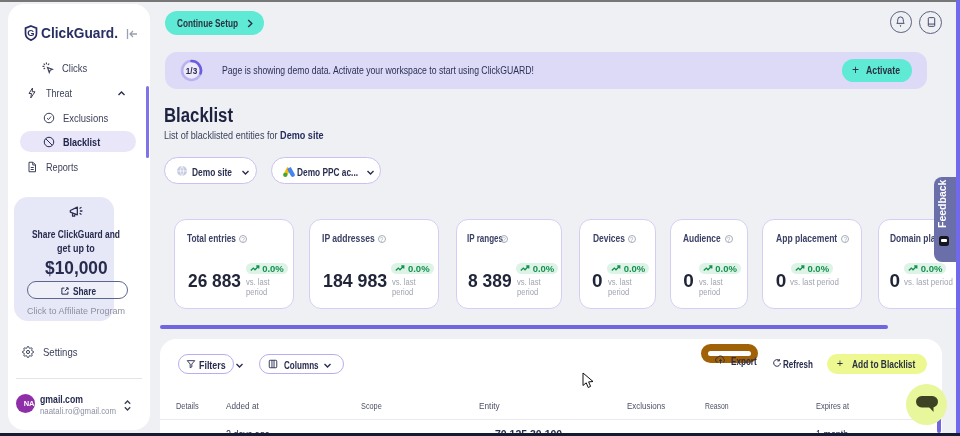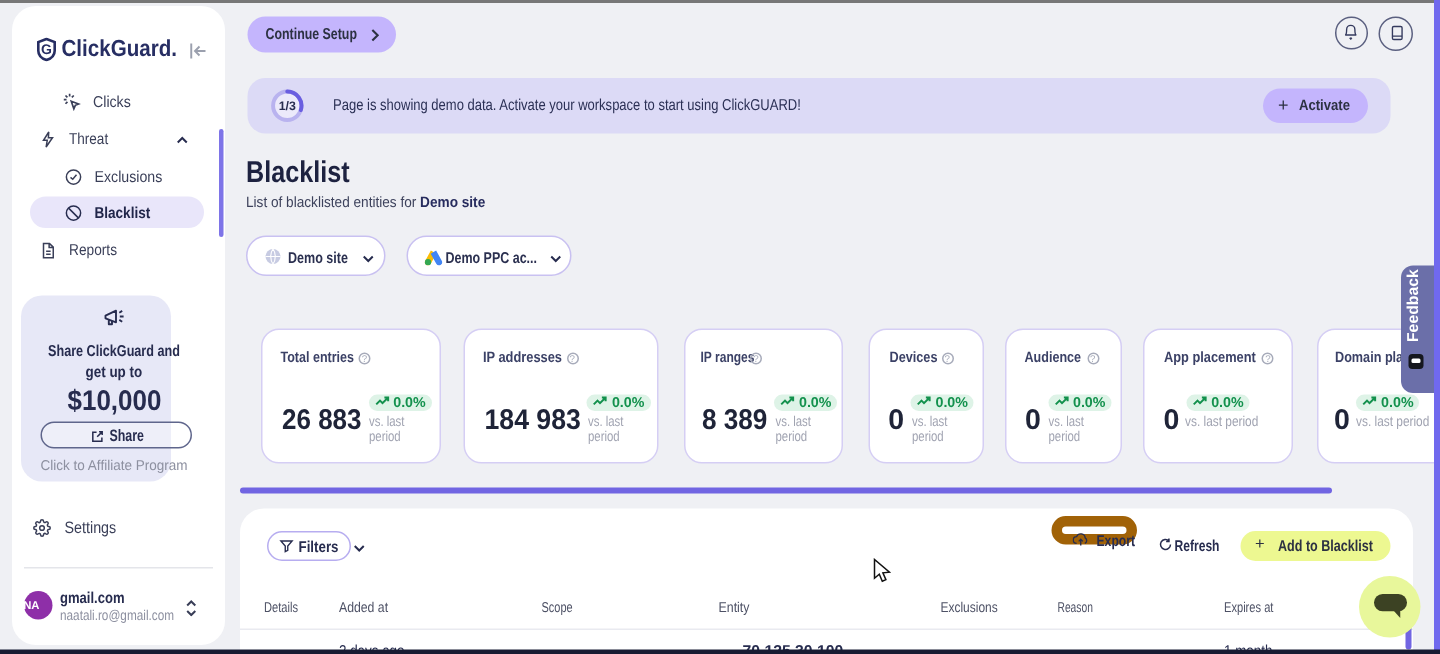--- a/index.html
+++ b/index.html
@@ -11,21 +11,21 @@
 #botline{left:0;top:433px;width:960px;height:3px;background:#171b32;z-index:62}
 #rightbar{left:955.5px;top:0;width:4px;height:436px;background:#7069ee;z-index:61}
 #sidebar{left:8px;top:4px;width:142px;height:426px;background:#fff;border-radius:16px;z-index:5}
 .nav-item{position:absolute;font-size:10.5px;color:#3a3f58;line-height:12px}
 .card{position:absolute;top:219px;height:90px;background:#fff;border:1px solid #d5cef4;border-radius:12px}
 .title{position:absolute;left:13px;top:233px;font-size:10px;font-weight:bold;color:#3b4166;line-height:11px}
 .num{position:absolute;font-size:19px;font-weight:bold;color:#1f2438;line-height:19px;top:270.5px}
 .gpill{position:absolute;top:262.5px;background:#def3e7;color:#13914d;font-size:9.5px;font-weight:bold;border-radius:7px;height:11.5px;line-height:11.5px;padding:0 4px;white-space:nowrap}
 .vslast{position:absolute;top:277px;font-size:9.5px;color:#a0a3b1;line-height:9.8px}
 .qm{position:absolute;width:8px;height:8px;border:1px solid #a7abba;border-radius:50%;color:#a7abba;font-size:6.5px;line-height:7px;text-align:center;font-weight:normal}
-.pill-y{background:#c4b5fd;border-radius:999px}
+.pill-y{background:#5eead4;border-radius:999px}
 .pill-o{background:#fff;border:1px solid #c9c1f1;border-radius:999px}
 .chev{fill:none;stroke:#272c4f;stroke-width:1.8}
 #panel{left:160px;top:339px;width:782px;height:97px;background:#fff;border-radius:16px 16px 0 0;z-index:4}
 .th{position:absolute;top:399.5px;font-size:9.5px;color:#4d5165;z-index:6}
 #feedback{left:934px;top:177px;width:22px;height:85px;background:#6b6fa9;border-radius:8px 0 0 8px;z-index:58}
 </style>
 </head>
 <body>
 <div id="app">
   <div class="abs" id="topline"></div>
@@ -89,21 +89,21 @@
     </div>
 
     <svg width="12" height="12" viewBox="0 0 24 24" style="position:absolute;left:14px;top:342px" fill="none" stroke="#3a3f58" stroke-width="2">
       <circle cx="12" cy="12" r="3.1"></circle>
       <path d="M19.4 15a1.65 1.65 0 0 0 .33 1.82l.06.06a2 2 0 1 1-2.83 2.83l-.06-.06a1.65 1.65 0 0 0-1.82-.33 1.65 1.65 0 0 0-1 1.51V21a2 2 0 1 1-4 0v-.09A1.65 1.65 0 0 0 9 19.4a1.65 1.65 0 0 0-1.82.33l-.06.06a2 2 0 1 1-2.83-2.83l.06-.06a1.65 1.65 0 0 0 .33-1.82 1.65 1.65 0 0 0-1.51-1H3a2 2 0 1 1 0-4h.09A1.65 1.65 0 0 0 4.6 9a1.65 1.65 0 0 0-.33-1.82l-.06-.06a2 2 0 1 1 2.83-2.83l.06.06a1.65 1.65 0 0 0 1.82.33H9a1.65 1.65 0 0 0 1-1.51V3a2 2 0 1 1 4 0v.09a1.65 1.65 0 0 0 1 1.51 1.65 1.65 0 0 0 1.82-.33l.06-.06a2 2 0 1 1 2.83 2.83l-.06.06a1.65 1.65 0 0 0-.33 1.82V9a1.65 1.65 0 0 0 1.51 1H21a2 2 0 1 1 0 4h-.09a1.65 1.65 0 0 0-1.51 1z"></path>
     </svg>
     <span class="abs tx" style="left:35.3px;top:342px;font-size:11px;color:#3a3f58;line-height:12px;transform:scaleX(.868)">Settings</span>
 
     <div class="abs" style="left:8px;top:374px;width:126px;height:1px;background:#e4e5ea"></div>
 
-    <div class="abs" style="left:7.5px;top:390px;width:19px;height:19px;border-radius:50%;background:#8e2fa8;color:#fff;font-size:7.5px;font-weight:bold;text-align:left;line-height:19px">NA</div>
+    <div class="abs" style="left:7.5px;top:390px;width:19px;height:19px;border-radius:50%;background:#8e2fa8;color:#fff;font-size:7.5px;font-weight:bold;text-align:right;line-height:19px">NA</div>
     <span class="abs tx" style="left:32.3px;top:389px;font-size:10.5px;font-weight:bold;color:#272c4f;transform:scaleX(.828)">gmail.com</span>
     <span class="abs tx" style="left:32.3px;top:401px;font-size:9.5px;color:#8d90a0;transform:scaleX(.826)">naatali.ro@gmail.com</span>
     <svg width="9" height="11" viewBox="0 0 10 12" style="position:absolute;left:114.5px;top:396px" fill="none" stroke="#3a3f58" stroke-width="1.5">
       <path d="M2 4 L5 1 L8 4 M2 8 L5 11 L8 8"></path>
     </svg>
 
     <div class="abs" style="left:137.8px;top:82px;width:3px;height:72px;background:#7e74e8;border-radius:2px"></div>
   </div>
 
   <div class="abs pill-y" style="left:164.8px;top:11.2px;width:99px;height:23.8px">
@@ -227,20 +227,30 @@
 
   <div class="abs" style="left:160px;top:325px;width:728px;height:3.5px;background:#7165e2;border-radius:2px"></div>
 
   <div class="abs" id="panel">
     <div class="abs pill-o" style="left:18px;top:14.8px;width:56px;height:20px;border-color:#b7adf0">
       <svg width="10" height="10" viewBox="0 0 24 24" style="position:absolute;left:7px;top:4.5px" fill="none" stroke="#272c4f" stroke-width="2.2">
           <path d="M3 4 H21 L14 12 V19 L10 21 V12 Z"></path>
         </svg>
       <span class="tx" style="position:absolute;left:20.3px;top:4.5px;font-size:10.5px;font-weight:bold;color:#272c4f;transform:scaleX(.847)">Filters</span>
       <svg width="9" height="9" viewBox="0 0 12 12" style="position:absolute;left:56px;top:6px" class="chev">
+          <path d="M2 4 L6 8 L10 4"></path>
+        </svg>
+    </div>
+    <div class="abs pill-o" style="left:99px;top:14.8px;width:84.5px;height:20px;border-color:#b7adf0">
+      <svg width="10" height="10" viewBox="0 0 24 24" style="position:absolute;left:8px;top:4.5px" fill="none" stroke="#272c4f" stroke-width="2.2">
+          <rect x="3" y="3" width="18" height="18" rx="2"></rect>
+          <path d="M9.5 3 V21 M14.5 3 V21"></path>
+        </svg>
+      <span class="tx" style="position:absolute;left:23.7px;top:4.5px;font-size:10.5px;font-weight:bold;color:#272c4f;transform:scaleX(.77)">Columns</span>
+      <svg width="9" height="9" viewBox="0 0 12 12" style="position:absolute;left:62.7px;top:6px" class="chev">
           <path d="M2 4 L6 8 L10 4"></path>
         </svg>
     </div>
     <div class="abs" style="left:540.7px;top:5px;width:57.6px;height:18.6px;border:7px solid #a16207;border-radius:999px">
       <svg width="11" height="10" viewBox="0 0 24 22" style="position:absolute;left:7.6px;top:4px" fill="none" stroke="#272c4f" stroke-width="2">
           <path d="M6 16 A5 5 0 0 1 6 6 A6.5 6.5 0 0 1 18.5 8 A4.5 4.5 0 0 1 18 16 M12 10 V19 M9 13 L12 10 L15 13"></path>
         </svg>
       <span class="tx" style="position:absolute;left:23.6px;top:3.8px;font-size:10.5px;font-weight:bold;color:#272c4f;transform:scaleX(.773)">Export</span>
     </div>
     <svg width="10" height="10" viewBox="0 0 24 24" style="position:absolute;left:611.7px;top:19.2px" fill="none" stroke="#272c4f" stroke-width="2.4">

